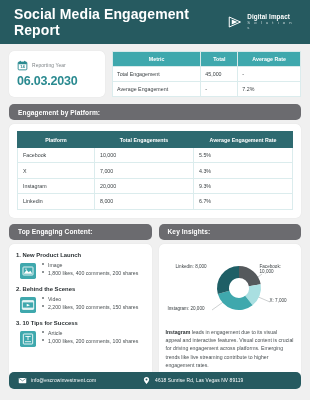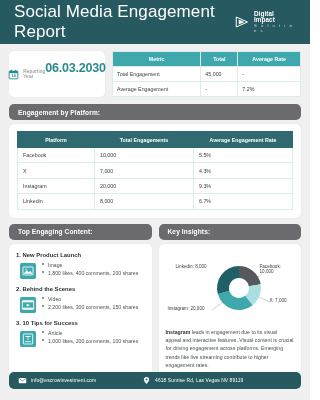--- a/index.html
+++ b/index.html
@@ -10,35 +10,35 @@
     overflow: hidden;
   }
   .page { position: relative; width: 310px; height: 400px; background: #f0f0f0; }
 
   
   .header {
     height: 44px; background: #265a60;
     display: flex; align-items: center; justify-content: space-between;
     padding: 0 14px;
   }
-  .header-title { color: #ffffff; font-size: 17px; font-weight: 400; letter-spacing: .1px; }
+  .header-title { color: #ffffff; font-size: 14px; font-weight: 700; letter-spacing: .1px; }
   .logo { display: flex; align-items: center; gap: 4px; }
   .logo-mark { width: 15px; height: 14px; flex: 0 0 auto; }
   .logo-text { line-height: 1.05; }
   .logo-name { color: #ffffff; font-size: 6.3px; font-weight: 700; letter-spacing: .1px; }
   .logo-sub { color: #cfdcdd; font-size: 4.2px; letter-spacing: 1.5px; margin-top: .5px; }
 
   
   .body-wrap { padding: 7px 9px 0 9px; }
 
   .row-top { display: flex; gap: 7px; align-items: stretch; }
 
   .date-card {
     background: #ffffff; border-radius: 5px; width: 96px;
-    padding: 7px 8px; display: flex; flex-direction: row; justify-content: center;
+    padding: 7px 8px; display: flex; flex-direction: column; justify-content: center;
     box-shadow: 0 0 1px rgba(0,0,0,.12);
   }
   .date-card-top { display: flex; align-items: center; gap: 4px; }
   .cal-icon { width: 11px; height: 11px; flex: 0 0 auto; }
   .date-label { font-size: 4.9px; color: #7d8386; letter-spacing: .1px; }
   .date-value { font-size: 12.5px; font-weight: 700; color: #2a8a90; margin-top: 3px; letter-spacing: -.2px; }
 
   table { border-collapse: collapse; width: 100%; }
 
   .metric-table { background:#fff; font-size: 5.3px; flex: 1; }

